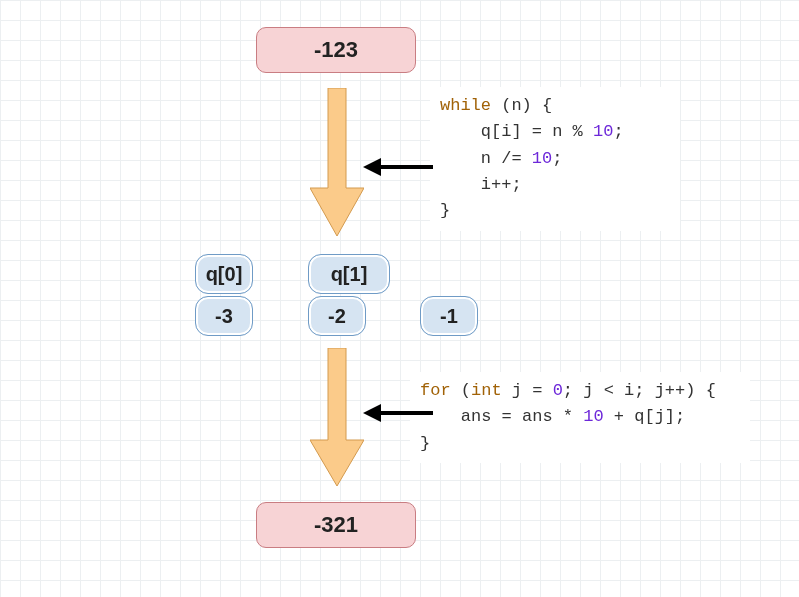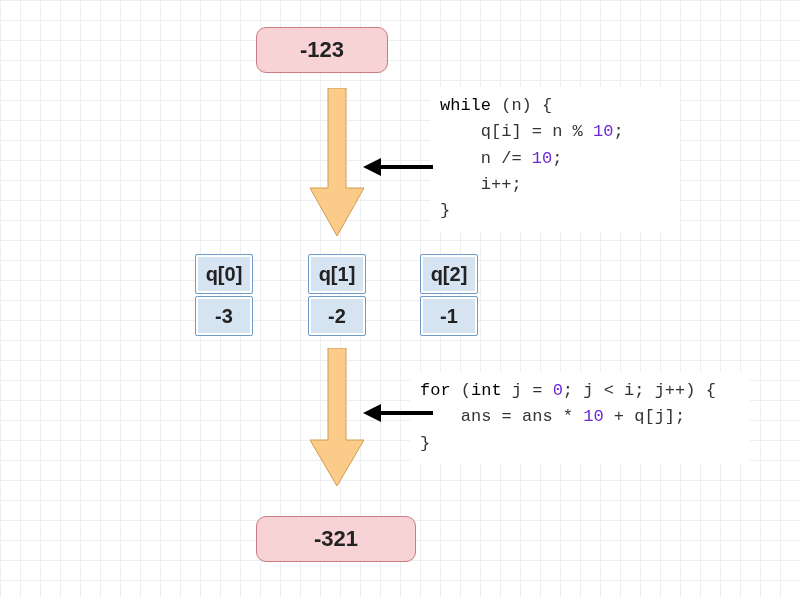--- a/index.html
+++ b/index.html
@@ -29,48 +29,48 @@
     color: #222;
   }
   .pink {
     background: #f7d3d5;
     border: 1px solid #c97d82;
   }
   .blue {
     background: #d6e4f2;
     border: 1px solid #6f9bc6;
     box-shadow: inset 0 0 0 2px #fff;
-    border-radius: 2px;
+    border-radius: 13px;
     font-size: 20px;
   }
   .code {
     position: absolute;
     background: #fff;
     font-family: "Courier New", Consolas, monospace;
     font-size: 17px;
     line-height: 1.55;
     color: #333;
     padding: 6px 10px;
     white-space: pre;
   }
-  .kw   { color: #000000; }
+  .kw   { color: #a16207; }
   .num  { color: #6d28d9; }
   .arrow-wrap {
     position: absolute;
   }
   .black-arrow {
     position: absolute;
   }
 </style>
 </head>
 <body>
 
 <div class="canvas">
 
-  <div class="node pink" style="left:256px; top:27px; width:132px; height:46px;">
+  <div class="node pink" style="left:256px; top:27px; width:160px; height:46px;">
     <span>-123</span>
   </div>
 
   <div class="arrow-wrap" style="left:310px; top:88px;">
     <svg width="54" height="150" viewBox="0 0 54 150">
       <path d="M18 0 L36 0 L36 100 L54 100 L27 148 L0 100 L18 100 Z" fill="#fbcb8a" stroke="#d39a4e" stroke-width="1"></path>
     </svg>
   </div>
 
   <div class="code" style="left:430px; top:87px; width:250px;"><span class="kw">while</span><span> (n) {</span>
@@ -86,30 +86,27 @@
     </svg>
   </div>
 
   <div class="node blue" style="left:195px; top:254px; width:58px; height:40px;">
     <span>q[0]</span>
   </div>
   <div class="node blue" style="left:195px; top:296px; width:58px; height:40px;">
     <span>-3</span>
   </div>
 
-  <div class="node blue" style="left:308px; top:254px; width:58px; height:40px;">
+  <div class="node blue" style="left:308px; top:254px; width:82px; height:40px;">
     <span>q[1]</span>
   </div>
   <div class="node blue" style="left:308px; top:296px; width:58px; height:40px;">
     <span>-2</span>
   </div>
 
-  <div class="node blue" style="left:420px; top:254px; width:58px; height:40px;">
-    <span>q[2]</span>
-  </div>
   <div class="node blue" style="left:420px; top:296px; width:58px; height:40px;">
     <span>-1</span>
   </div>
 
   <div class="arrow-wrap" style="left:310px; top:348px;">
     <svg width="54" height="140" viewBox="0 0 54 140">
       <path d="M18 0 L36 0 L36 92 L54 92 L27 138 L0 92 L18 92 Z" fill="#fbcb8a" stroke="#d39a4e" stroke-width="1"></path>
     </svg>
   </div>
 
@@ -117,17 +114,17 @@
 <span>    ans = ans * </span><span class="num">10</span><span> + q[j];</span>
 <span>}</span></div>
 
   <div class="black-arrow" style="left:363px; top:402px;">
     <svg width="70" height="22" viewBox="0 0 70 22">
       <line x1="70" y1="11" x2="14" y2="11" stroke="#000" stroke-width="4"></line>
       <path d="M0 11 L18 2 L18 20 Z" fill="#000"></path>
     </svg>
   </div>
 
-  <div class="node pink" style="left:256px; top:516px; width:160px; height:46px;">
+  <div class="node pink" style="left:256px; top:502px; width:160px; height:46px;">
     <span>-321</span>
   </div>
 
 </div>
 
 </body></html>

